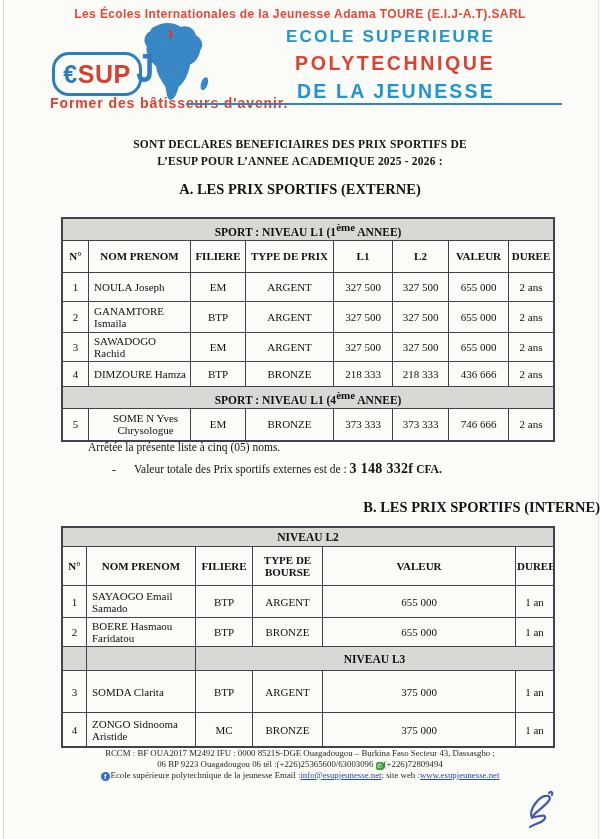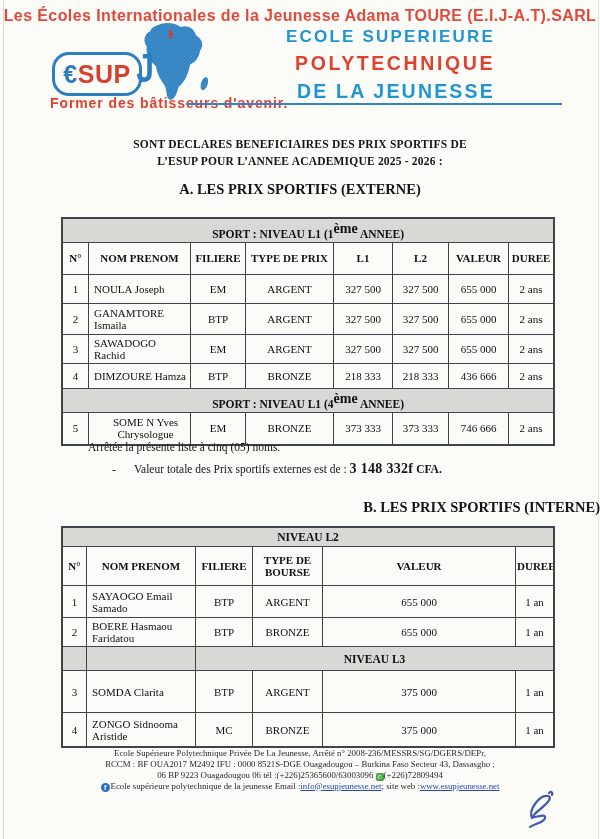--- a/index.html
+++ b/index.html
@@ -3,21 +3,21 @@
 <meta charset="utf-8">
 <style>
   html,body{margin:0;padding:0;}
   body{width:600px;height:839px;background:#9a9a9a;font-family:"Liberation Serif",serif;}
   .page{position:relative;width:600px;height:839px;background:#fbfbf8;overflow:hidden;color:#141414;}
   .scan-edge{position:absolute;left:3px;top:0;width:1px;height:100%;background:#d8d8d4;}
   .scan-edge-r{position:absolute;right:1px;top:0;width:1px;height:100%;background:#e3e3df;}
 
   
   .org-line{position:absolute;top:7px;left:0;width:100%;text-align:center;
-    font-family:"Liberation Sans",sans-serif;font-weight:bold;font-size:16px;
+    font-family:"Liberation Sans",sans-serif;font-weight:bold;font-size:12px;
     color:#e2493b;letter-spacing:.4px;}
   .logo{position:absolute;left:48px;top:20px;width:175px;height:82px;}
   .africa{position:absolute;left:80px;top:2px;}
   .esup-box{position:absolute;left:4px;top:32px;width:84px;height:38px;
     border:3px solid #2c7dc2;border-radius:17px;display:flex;align-items:center;justify-content:center;
     font-family:"Liberation Sans",sans-serif;font-weight:bold;font-size:25px;letter-spacing:.5px;background:rgba(251,251,248,.6);}
   .esup-box .e{color:#2c7dc2;}
   .esup-box .sup{color:#d7402f;}
   .esup-j{position:absolute;left:86px;top:26px;font-family:"Liberation Sans",sans-serif;
     font-weight:bold;font-size:40px;color:#2c7dc2;transform:scaleX(.8);}
@@ -36,21 +36,21 @@
   .title-a{position:absolute;top:181px;left:0;width:100%;text-align:center;font-weight:bold;font-size:14.5px;}
   .title-b{position:absolute;top:499px;left:0;width:100%;text-align:right;font-weight:bold;font-size:14.5px;}
 
   
   table{border-collapse:collapse;table-layout:fixed;position:absolute;left:62px;
     font-size:11px;color:#101010;background:#fbfbf8;}
   .table-a{top:218px;width:491px;}
   .table-b{top:527px;width:491px;}
   th,td{border:1px solid #3f444a;overflow:hidden;}
   .band td{background:#d8d8d5;font-weight:bold;text-align:center;font-size:11.5px;padding:2px 0;}
-  .band td sup{font-size:14px;}
+  .band td sup{font-size:11px;}
   th{font-weight:bold;text-align:center;padding:2px 1px;font-size:11px;}
   td{text-align:center;padding:2px 2px;}
   td.name{text-align:left;padding-left:5px;}
   td.name.center{text-align:center;padding-left:14px;}
   .outer{outline:1px solid #3f444a;}
 
   
   .note{position:absolute;top:441px;left:88px;font-size:11.5px;}
   .bullet{position:absolute;top:461px;left:112px;font-size:11.5px;}
   .bullet .dash{display:inline-block;width:22px;}
@@ -258,21 +258,20 @@
       <td class="name">ZONGO Sidnooma Aristide</td>
       <td>MC</td>
       <td>BRONZE</td>
       <td>375 000</td>
       <td>1 an</td>
     </tr>
   </tbody>
     </table>
 
   <div class="footer">
-    <div>Ecole Supérieure Polytechnique Privée De La Jeunesse, Arrêté n° 2008-236/MESSRS/SG/DGERS/DEPr,</div>
     <div>RCCM : BF OUA2017 M2492 IFU : 0000 8521S-DGE Ouagadougou – Burkina Faso Secteur 43, Dassasgho ;</div>
     <div><span>06 BP 9223 Ouagadougou 06 tél :(+226)25365600/63003096 </span><span class="wa-icon">✆</span><span>(+226)72809494</span></div>
     <div><span class="fb-icon">f</span><span>Ecole supérieure polytechnique de la jeunesse Email :</span><a href="#">info@esupjeunesse.net</a><span>; site web :</span><a href="#">www.esupjeunesse.net</a></div>
   </div>
 
   <div class="signature">
     <svg width="52" height="48" viewBox="0 0 52 48">
       <path d="M16,32 C12,24 24,8 32,10 C38,12 28,20 22,25 C18,28 15,32 19,31 C24,30 30,28 29,32 C28,37 19,37 14,41 M33,7 C35,5 37,6 36,9" stroke="#4257b0" stroke-width="2.2" fill="none" stroke-linecap="round"></path>
     </svg>
   </div>

